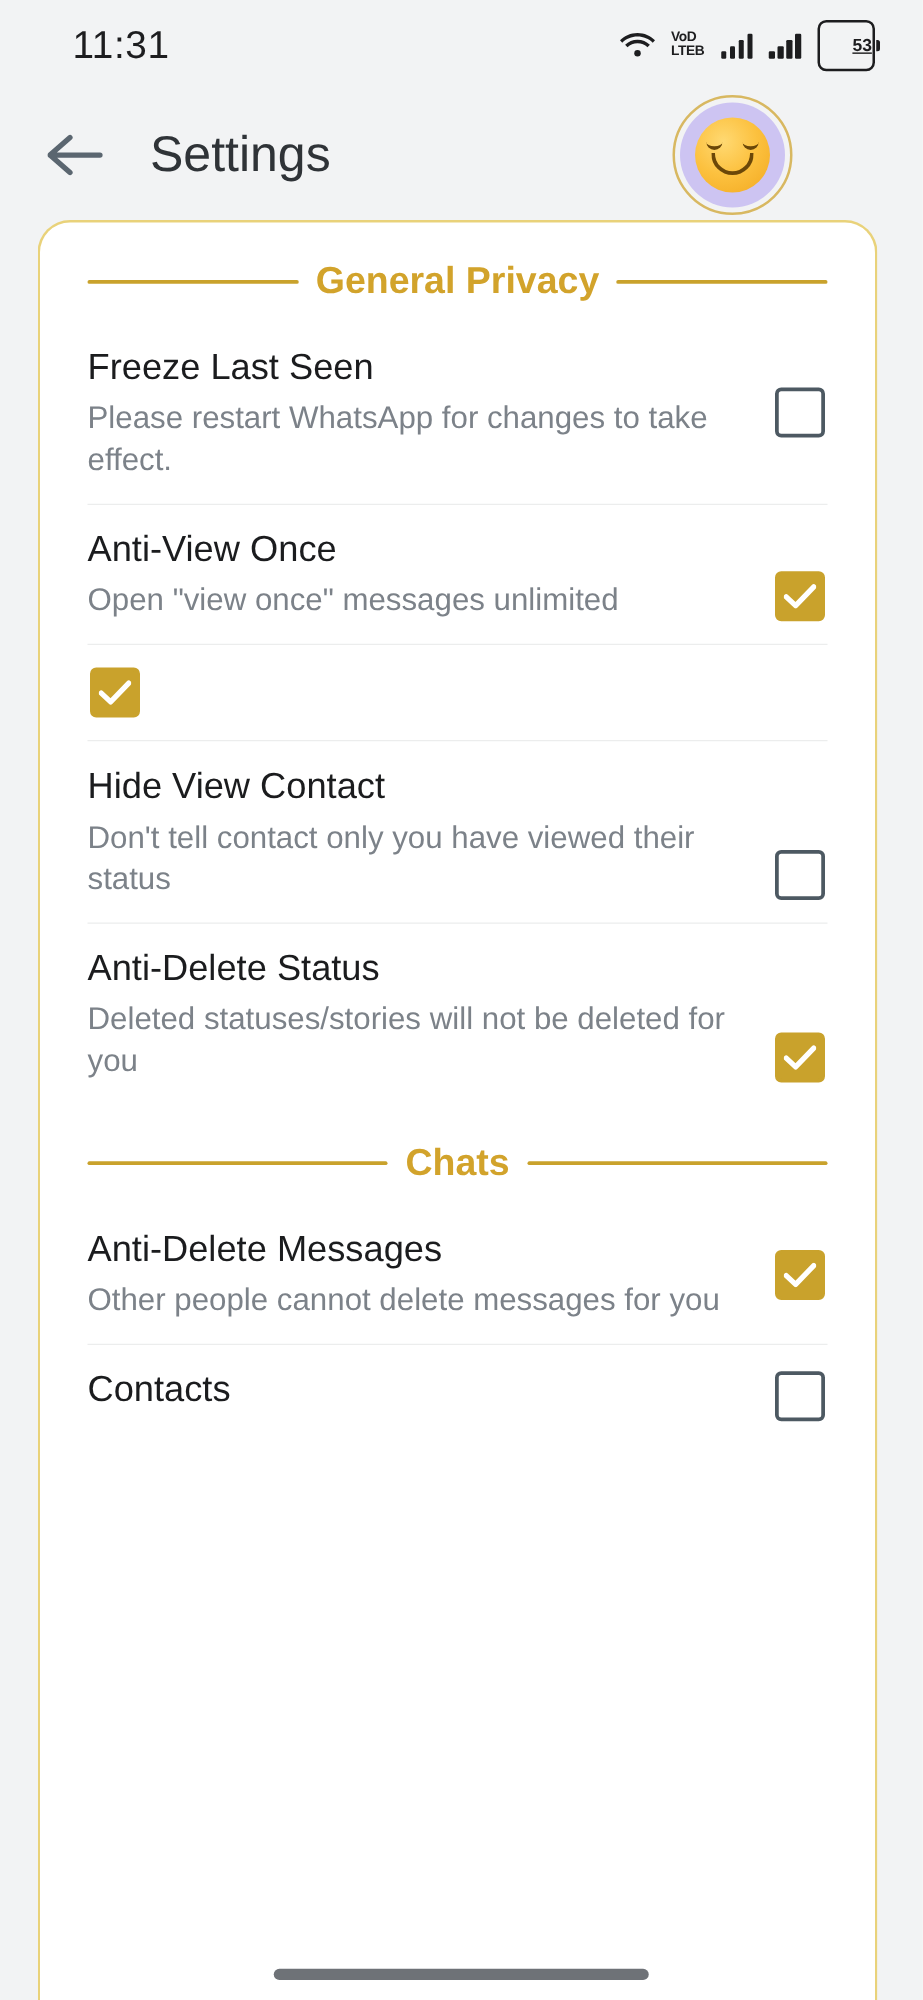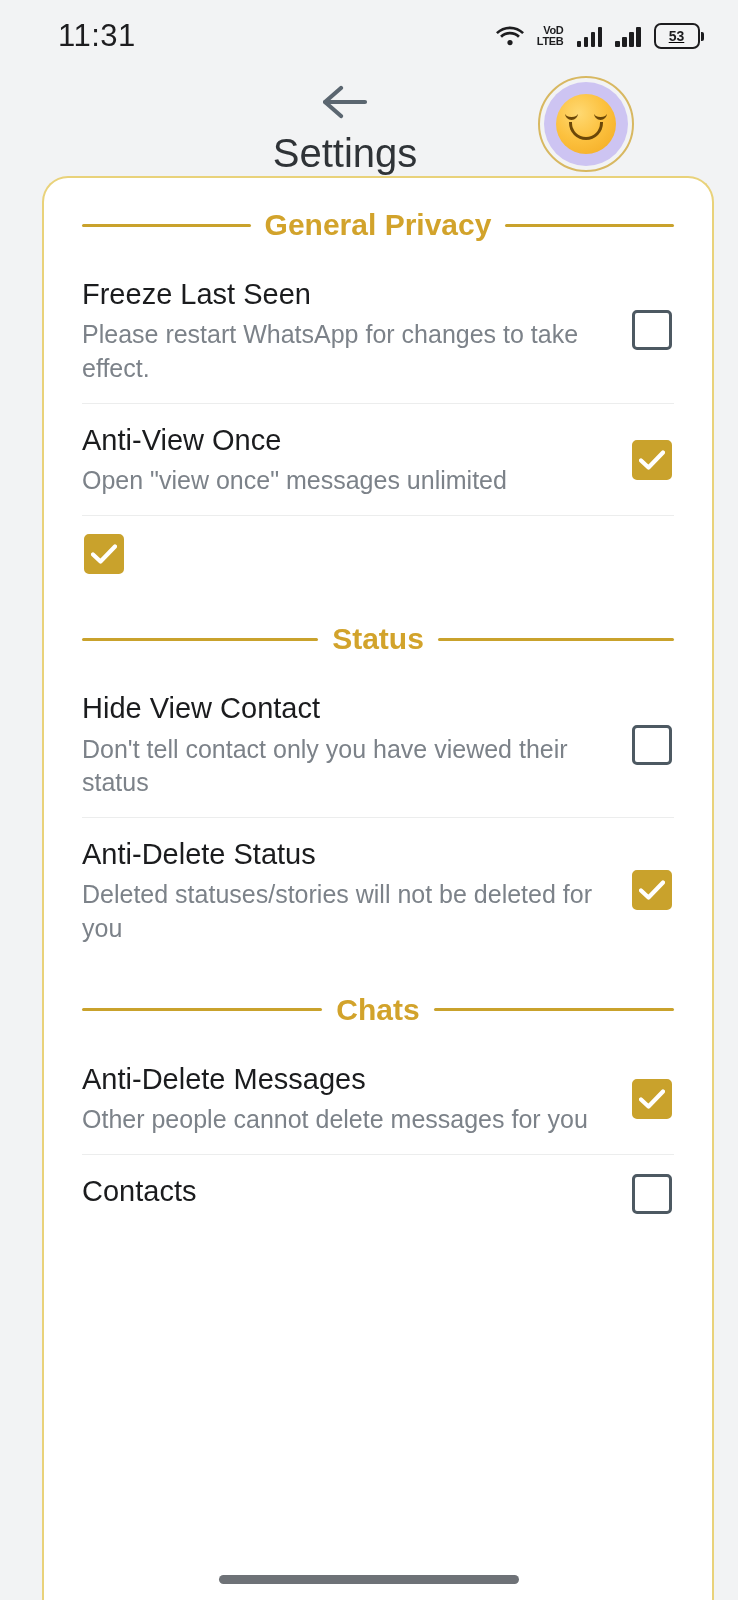--- a/index.html
+++ b/index.html
@@ -21,43 +21,43 @@
   .sb-icons{ display:flex; align-items:center; gap:13px; }
 
   .wifi{ position:relative; width:28px; height:22px; }
   .wifi svg{ display:block; }
 
   .volte{
     display:flex; flex-direction:column; justify-content:center;
     font-size:11px; font-weight:bold; line-height:1.02;
     color:#1d1d1f; letter-spacing:-.3px;
   }
-  .volte span:first-child{ display:block;text-align:right; }
+  .volte span:first-child{ display:block; }
 
   .bars{ display:flex; align-items:flex-end; gap:2.5px; height:22px; }
   .bars i{ display:block; width:4.5px; background:#1d1d1f; border-radius:1px; }
   .bars i:nth-child(1){ height:6px; }
   .bars i:nth-child(2){ height:10px; }
   .bars i:nth-child(3){ height:15px; }
   .bars i:nth-child(4){ height:20px; }
 
   .battery{ position:relative; display:flex; align-items:center; }
   .battery .shell{
-    width:46px; height:26px; border:2.5px solid #1d1d1f; border-radius:7px;
-    display:flex; align-items:center; justify-content:center;text-decoration:underline;
+    width:46px; height:41px; border:2.5px solid #1d1d1f; border-radius:7px;
+    display:flex; align-items:center; justify-content:flex-end;text-decoration:underline;
   }
   .battery .lvl{ font-size:14px; font-weight:bold; color:#1d1d1f; line-height:1; }
   .battery .nub{
     width:3px; height:9px; background:#1d1d1f; border-radius:0 2px 2px 0; margin-left:1.5px;
   }
 
   
   .appbar{
     position:absolute; top:72px; left:0; width:666px; height:104px;
-    display:flex; align-items:center;flex-direction:column;
+    display:flex; align-items:center;
   }
   .back-btn{
     width:70px; height:70px; margin-left:26px;
     display:flex; align-items:center; justify-content:center;
   }
   .back-btn svg{ display:block; }
   .appbar-title{
     font-size:40px; color:#2f3337; margin-left:24px; font-weight:normal;
   }
   .avatar-wrap{
@@ -82,21 +82,21 @@
   .avatar .face .eye.l{ left:9px; }
   .avatar .face .eye.r{ right:9px; }
   .avatar .face .smile{
     position:absolute; left:13px; top:28px; width:34px; height:18px;
     border:3.5px solid #6b4708; border-top:none;
     border-radius:0 0 34px 34px;
   }
 
   
   .card{
-    position:absolute; left:42px; top:176px;
+    position:absolute; left:30px; top:176px;
     width:672px; height:1424px;
     background:#ffffff;
     border:2px solid #e9d27a;
     border-radius:26px 26px 0 0;
     border-bottom:none;
     overflow:hidden;
   }
   .card-inner{ padding:0; }
 
   
@@ -111,21 +111,21 @@
     font-size:30px; font-weight:bold; color:#d2a32b; white-space:nowrap;
   }
 
   
   .row{
     display:flex; align-items:center;
     padding:18px 0 18px 0;
     margin:0 38px;
     position:relative;
   }
-  .row + .row{ border-top:1.6px solid #eceded; }
+  .row + .row{ border-top:1.6px solid #eceded;align-items:flex-end; }
   .row .texts{ flex:1 1 auto; padding-right:18px; }
   .row .title{
     font-size:29px; color:#1b1c1e; line-height:1.25; margin-bottom:6px;
     font-weight:normal;
   }
   .row .subtitle{
     font-size:25px; color:#7c8289; line-height:1.33;
   }
   .row .cbox{ flex:0 0 auto; width:44px; display:flex; justify-content:center; }
 
@@ -238,25 +238,20 @@
         </div>
         <div class="row">
           <div class="cbox">
             <div class="checkbox on">
               <svg width="26" height="20" viewBox="0 0 26 20">
                 <path d="M2 10.5 L9.5 17.5 L24 2.5" stroke="#ffffff" stroke-width="4.2" fill="none" stroke-linecap="round" stroke-linejoin="round"></path>
               </svg>
             </div>
           </div>
         </div>
-        <div class="section-head">
-          <span class="rule"></span>
-          <span class="label">Status</span>
-          <span class="rule"></span>
-        </div>
         <div class="row">
           <div class="texts">
             <div class="title">Hide View Contact</div>
             <div class="subtitle">Don't tell contact only you have viewed their status</div>
           </div>
           <div class="cbox">
             <div class="checkbox off"></div>
           </div>
         </div>
         <div class="row">

